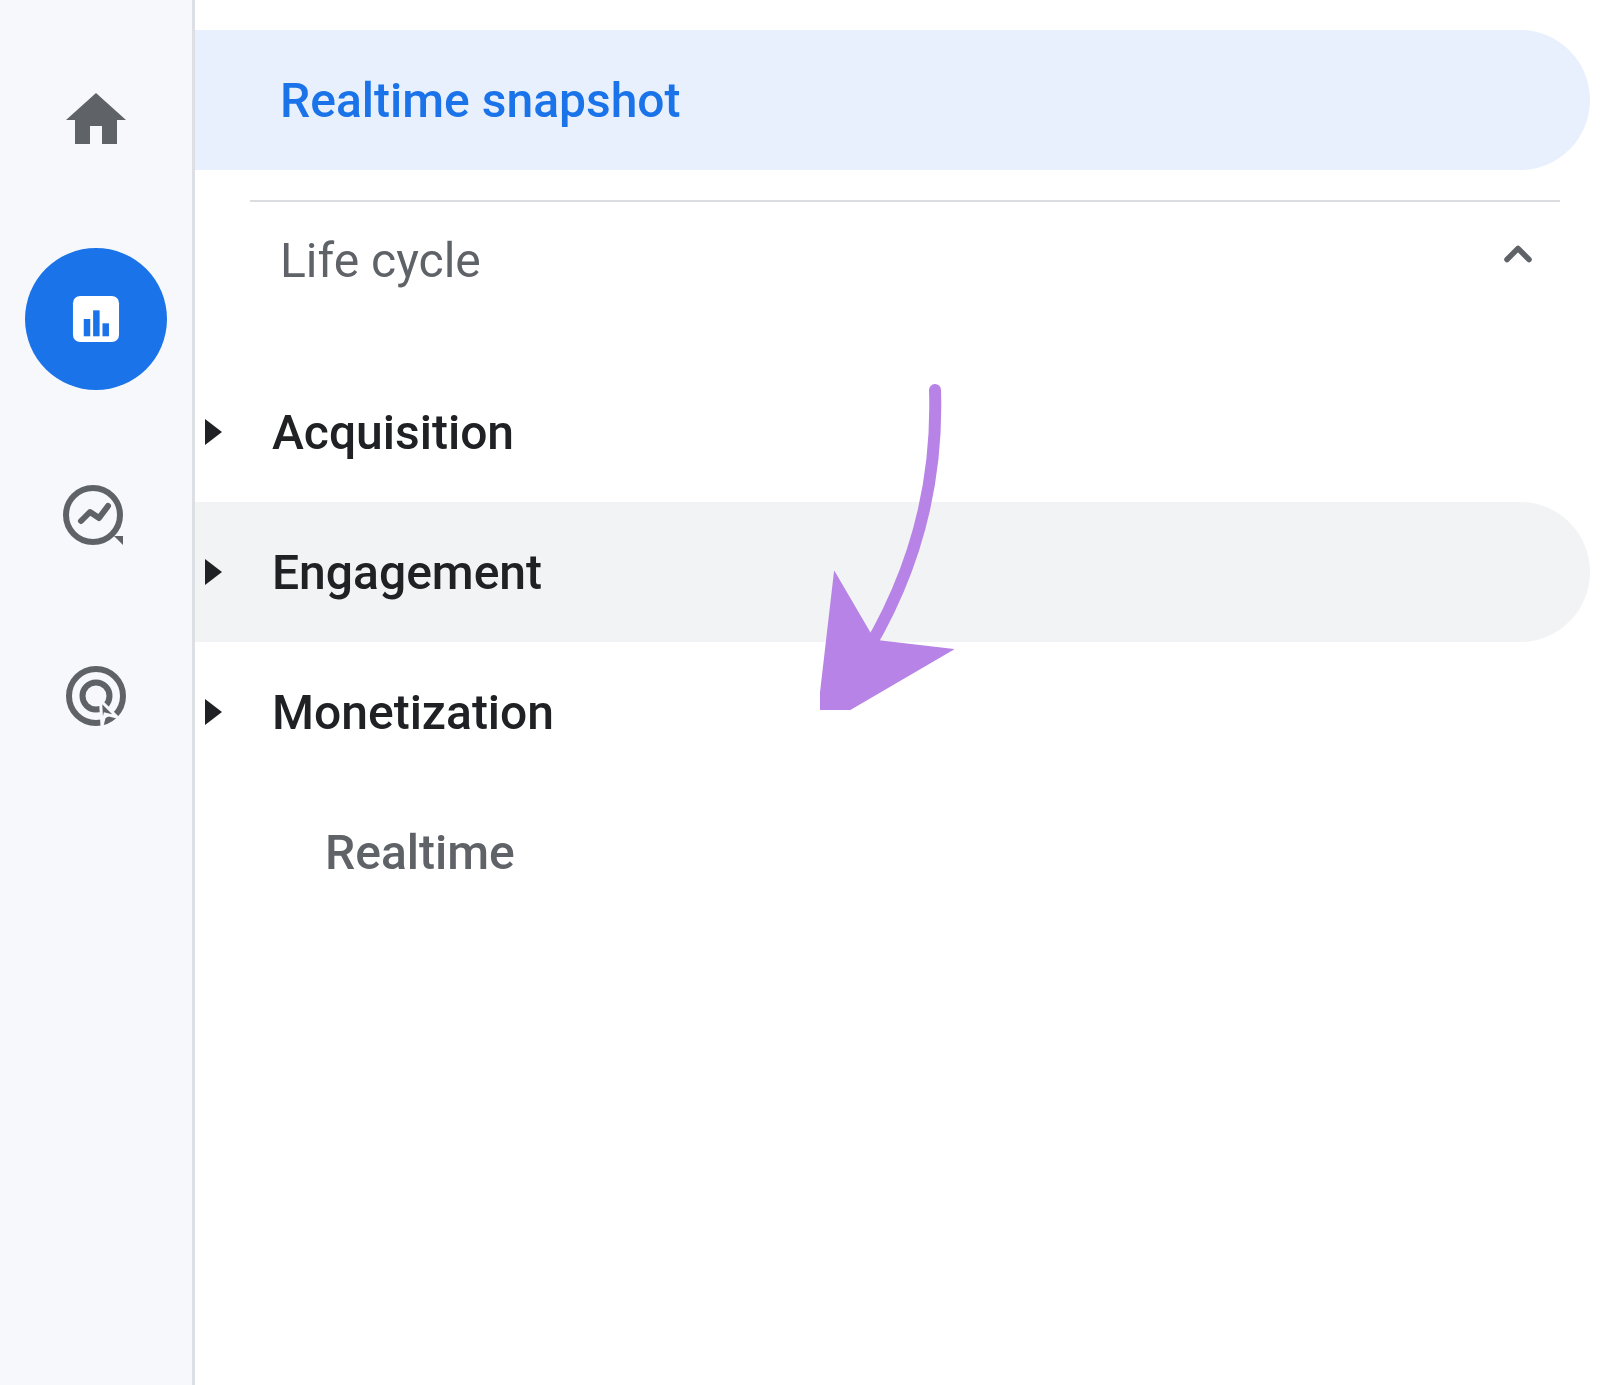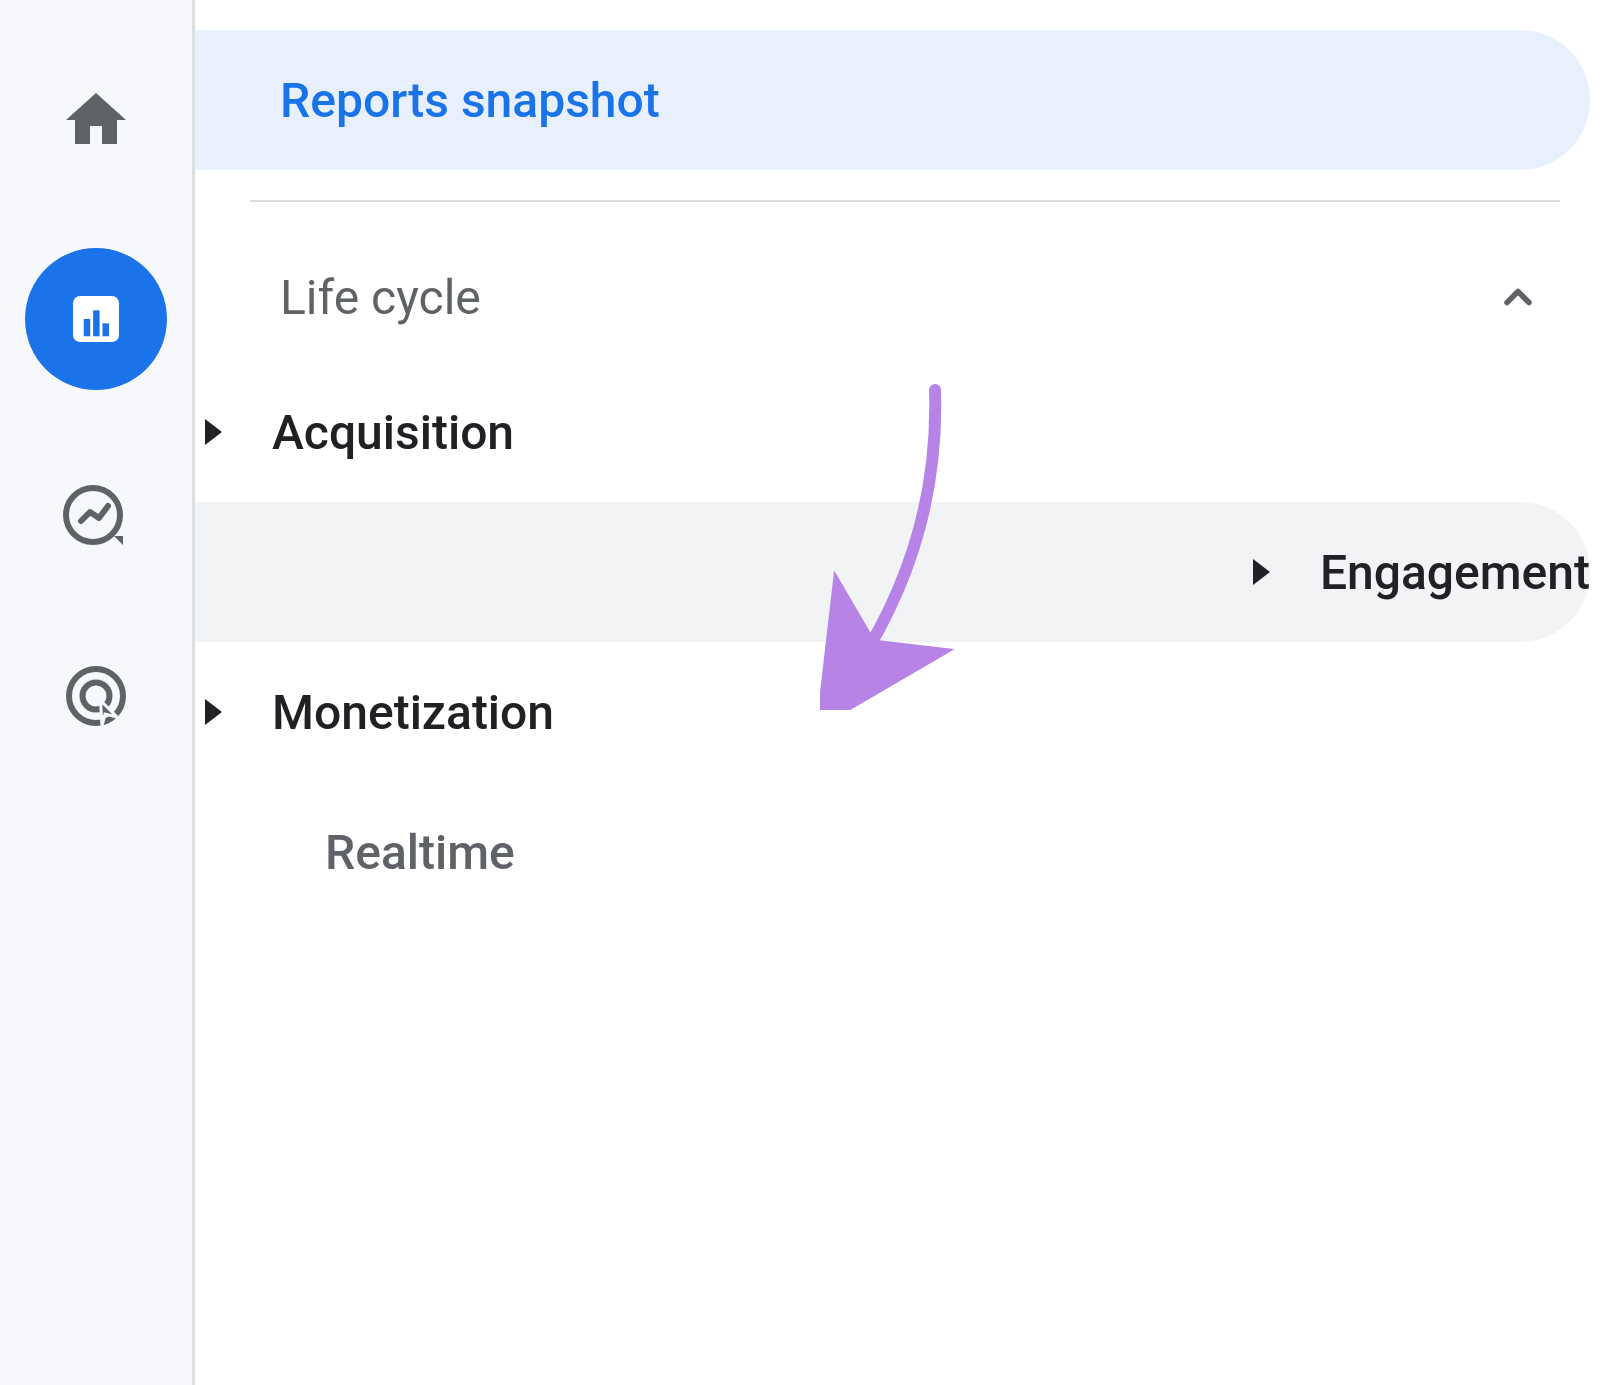--- a/index.html
+++ b/index.html
@@ -69,21 +69,20 @@
       background: #e8f0fe;
       color: #1a73e8;
     }
     .divider {
       height: 2px;
       background: #dadce0;
       margin: 30px 40px 30px 55px;
     }
     .section-header {
       display: flex;
-      align-items: center;
       justify-content: space-between;
       height: 130px;
       padding-left: 85px;
       padding-right: 60px;
       font-size: 48px;
       font-weight: 400;
       color: #5f6368;
       cursor: pointer;
     }
     .chevron-up {
@@ -97,21 +96,20 @@
       font-size: 48px;
       font-weight: 500;
       color: #202124;
       cursor: pointer;
       border-radius: 0 100px 100px 0;
       margin-right: 10px;
       gap: 50px;
     }
     .sub-item.hovered {
       background: #f1f3f4;
-      justify-content: flex-end;
     }
     .sub-item.faded {
       color: #5f6368;
     }
     .triangle-right {
       width: 0;
       height: 0;
       border-top: 13px solid transparent;
       border-bottom: 13px solid transparent;
       border-left: 17px solid #202124;
@@ -155,21 +153,21 @@
     <svg viewBox="0 0 24 24" fill="none" stroke="#5f6368" stroke-width="2">
       <circle cx="12" cy="12" r="9"></circle>
       <circle cx="12" cy="12" r="4.5"></circle>
       <path d="M13.5 13.5 L19 19 L15 18 L14 22 Z" fill="#5f6368" stroke="#f6f8fb" stroke-width="1"></path>
     </svg>
   </div>
 </div>
 
 <div class="nav-panel">
   <div class="nav-item selected">
-    <span>Reports snapshot</span>
+    <span>Realtime snapshot</span>
   </div>
   <div class="divider"></div>
   <div class="section-header">
     <span>Life cycle</span>
     <svg class="chevron-up" viewBox="0 0 24 24" fill="none" stroke="#5f6368" stroke-width="3" stroke-linecap="round" stroke-linejoin="round">
       <polyline points="6 15 12 9 18 15"></polyline>
     </svg>
   </div>
   <div class="sub-item">
     <div class="triangle-right"></div>

